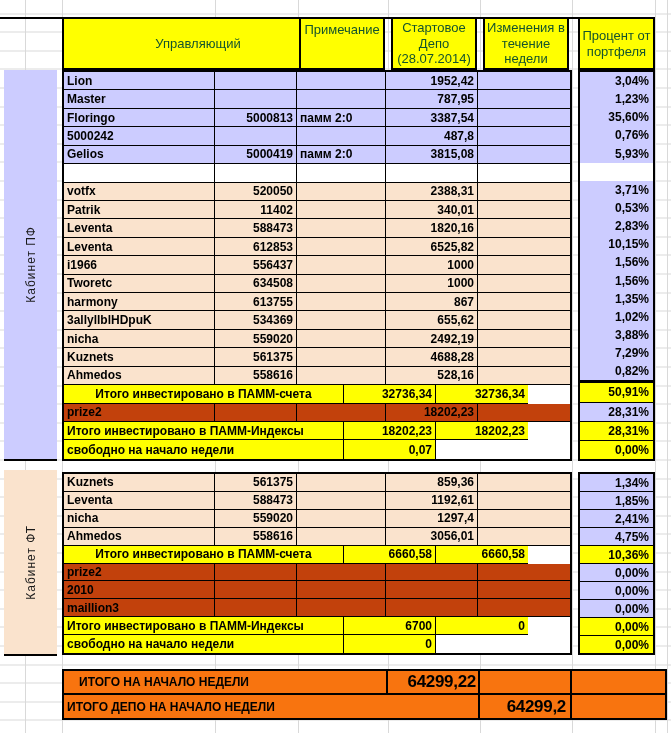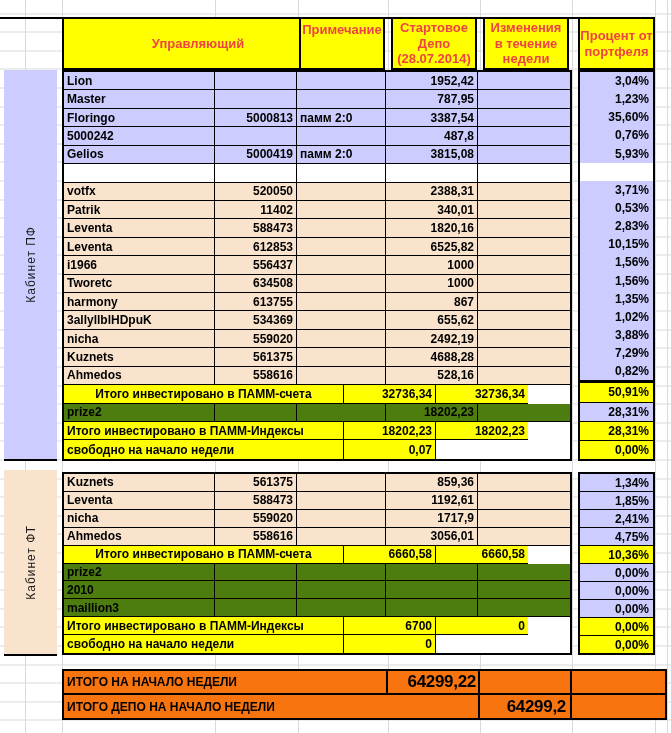--- a/index.html
+++ b/index.html
@@ -19,21 +19,21 @@
     box-shadow:25px 0 0 #d9d9d9,62px 0 0 #d9d9d9,215px 0 0 #d9d9d9,298px 0 0 #d9d9d9,
                388px 0 0 #d9d9d9,480px 0 0 #d9d9d9,572px 0 0 #d9d9d9,655px 0 0 #d9d9d9,667px 0 0 #d9d9d9;
   }
   #topline{position:absolute;left:0;top:17px;width:655px;height:2px;background:#000;z-index:1}
 
   
   .hbox{
     position:absolute;top:17px;height:53px;box-sizing:border-box;z-index:2;
     background:#FFFF00;border:2px solid #000;
     display:flex;align-items:center;justify-content:center;text-align:center;
-    font-size:13px;line-height:1.2;color:#ef4444;font-weight:bold;
+    font-size:13px;line-height:1.2;color:#14532d;
   }
   #h-upr{left:62px;width:272px}
   #h-note{left:299px;width:86px;align-items:flex-start;padding-top:3px}
   #h-depo{left:391px;width:86px}
   #h-change{left:483px;width:86px}
   #h-pct{left:578px;width:77px}
 
   
   .sidebar{
     position:absolute;left:4px;width:53px;box-sizing:border-box;z-index:2;
@@ -82,35 +82,35 @@
     justify-content:flex-end;padding-right:4px;
     font-size:12px;font-weight:bold;color:#000;
   }
   .pb{border-bottom:1px solid #000}
   .pt{border-top:3px solid #000000}
   .tpct .c-pct:last-child{border-bottom:none}
 
   
   .bg-lav{background:#CCCCFF}
   .bg-peach{background:#FAE3CD}
-  .bg-green{background:#4d7c0f}
+  .bg-green{background:#c2410c}
   .bg-yellow{background:#FFFF00}
   .bg-white{background:#fff}
 
   
   .footer{
     position:absolute;left:62px;top:669px;width:605px;height:51px;box-sizing:border-box;z-index:2;
     border:2px solid #000;background:#F8740F;display:flex;flex-direction:column;
   }
   .frow{display:flex;box-sizing:border-box}
   .fr1{height:24px;border-bottom:2px solid #000}
   .fr2{flex:1}
   .fc{box-sizing:border-box;display:flex;align-items:center;font-size:12px;font-weight:bold;color:#000;overflow:hidden;white-space:nowrap}
   .fb{border-right:2px solid #000}
-  .f-label1{width:324px;padding-left:3px}
+  .f-label1{width:324px;padding-left:15px}
   .f-depo{width:92px;justify-content:flex-end;padding-right:2px}
   .f-change{width:92px;justify-content:flex-end;padding-right:4px}
   .f-pct{flex:1}
   .f-label2{width:416px;padding-left:3px}
   .big{font-size:17px;letter-spacing:-0.3px}
 </style>
 </head>
 <body>
 
 <div id="grid-h"></div>
@@ -308,21 +308,21 @@
       <div class="cell c-name al bg-peach">Leventa</div>
       <div class="cell c-id ar bg-peach">588473</div>
       <div class="cell c-note al bg-peach"></div>
       <div class="cell c-depo ar bg-peach">1192,61</div>
       <div class="cell c-change ar bg-peach"></div>
     </div>
     <div class="trow">
       <div class="cell c-name al bg-peach">nicha</div>
       <div class="cell c-id ar bg-peach">559020</div>
       <div class="cell c-note al bg-peach"></div>
-      <div class="cell c-depo ar bg-peach">1717,9</div>
+      <div class="cell c-depo ar bg-peach">1297,4</div>
       <div class="cell c-change ar bg-peach"></div>
     </div>
     <div class="trow">
       <div class="cell c-name al bg-peach">Ahmedos</div>
       <div class="cell c-id ar bg-peach">558616</div>
       <div class="cell c-note al bg-peach"></div>
       <div class="cell c-depo ar bg-peach">3056,01</div>
       <div class="cell c-change ar bg-peach"></div>
     </div>
     <div class="trow">

